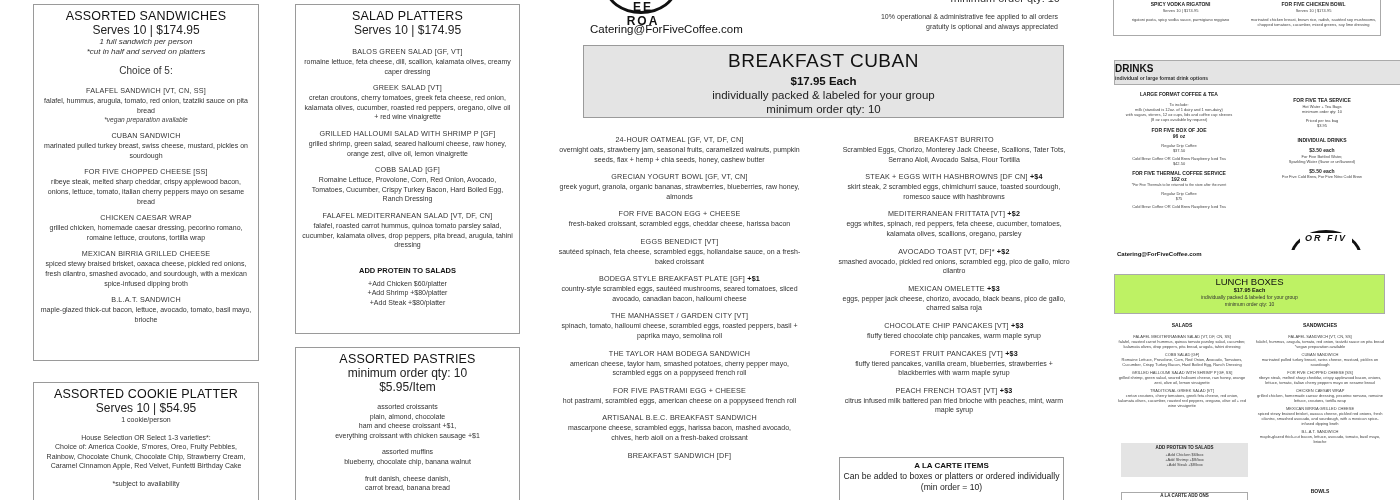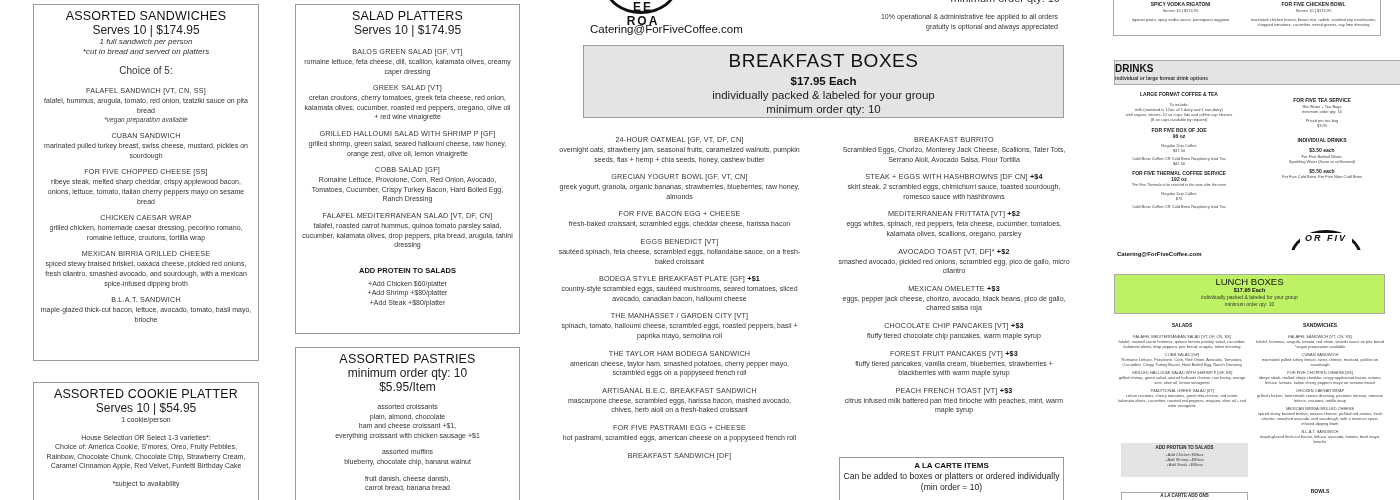--- a/index.html
+++ b/index.html
@@ -78,21 +78,21 @@
   #lunch-addons { left: 1121px; top: 492px; width: 127px; height: 12px; border: 1px solid #aaa; text-align: center; }
   #lunch-bowls { left: 1256px; top: 488px; width: 128px; text-align: center; }
 </style>
 </head>
 <body>
 
 <div id="sandwiches" class="panel">
   <div class="panel-title">ASSORTED SANDWICHES</div>
   <div class="panel-sub">Serves 10 | $174.95</div>
   <div class="panel-italic">1 full sandwich per person</div>
-  <div class="panel-italic">*cut in bread and served on platters</div>
+  <div class="panel-italic">*cut in half and served on platters</div>
   <div class="choice">Choice of 5:</div>
   <div class="item">
     <div class="item-name">FALAFEL SANDWICH [VT, CN, SS]</div>
     <div class="item-desc">falafel, hummus, arugula, tomato, red onion, tzatziki sauce on pita bread</div>
     <div class="item-note">*vegan preparation available</div>
   </div>
   <div class="item">
     <div class="item-name">CUBAN SANDWICH</div>
     <div class="item-desc">marinated pulled turkey breast, swiss cheese, mustard, pickles on sourdough</div>
   </div>
@@ -177,21 +177,21 @@
 <div id="logo" class="abs"></div>
 <div id="logo-text" class="abs">EE ROA</div>
 <div id="email-left" class="abs">Catering@ForFiveCoffee.com</div>
 <div id="min-top" class="abs">minimum order qty: 10</div>
 <div id="fee" class="abs">
   <div>10% operational &amp; administrative fee applied to all orders</div>
   <div>gratuity is optional and always appreciated</div>
 </div>
 
 <div id="bfast-header" class="abs">
-  <div class="h-title">BREAKFAST BOXES</div>
+  <div class="h-title">BREAKFAST CUBAN</div>
   <div class="h-price">$17.95 Each</div>
   <div class="h-line">individually packed &amp; labeled for your group</div>
   <div class="h-line">minimum order qty: 10</div>
 </div>
 
 <div id="bfast-col-a" class="abs">
   <div class="item">
       <div class="item-name">24-HOUR OATMEAL [GF, VT, DF, CN]</div>
       <div class="item-desc">overnight oats, strawberry jam, seasonal fruits, caramelized walnuts, pumpkin seeds, flax + hemp + chia seeds, honey, cashew butter</div>
     </div>
@@ -213,26 +213,26 @@
     </div>
   <div class="item">
       <div class="item-name">THE MANHASSET / GARDEN CITY [VT]</div>
       <div class="item-desc">spinach, tomato, halloumi cheese, scrambled eggs, roasted peppers, basil + paprika mayo, semolina roll</div>
     </div>
   <div class="item">
       <div class="item-name">THE TAYLOR HAM BODEGA SANDWICH</div>
       <div class="item-desc">american cheese, taylor ham, smashed potatoes, cherry pepper mayo, scrambled eggs on a poppyseed french roll</div>
     </div>
   <div class="item">
+      <div class="item-name">FOR FIVE PASTRAMI EGG + CHEESE</div>
+      <div class="item-desc">hot pastrami, scrambled eggs, american cheese on a poppyseed french roll</div>
+    </div>
+  <div class="item">
       <div class="item-name">ARTISANAL B.E.C. BREAKFAST SANDWICH</div>
       <div class="item-desc">mascarpone cheese, scrambled eggs, harissa bacon, mashed avocado, chives, herb aioli on a fresh-baked croissant</div>
-    </div>
-  <div class="item">
-      <div class="item-name">FOR FIVE PASTRAMI EGG + CHEESE</div>
-      <div class="item-desc">hot pastrami, scrambled eggs, american cheese on a poppyseed french roll</div>
     </div>
   <div class="item">
       <div class="item-name">BREAKFAST SANDWICH [DF]</div>
     </div>
 </div>
 
 <div id="bfast-col-b" class="abs">
   <div class="item">
       <div class="item-name">BREAKFAST BURRITO</div>
       <div class="item-desc">Scrambled Eggs, Chorizo, Monterey Jack Cheese, Scallions, Tater Tots, Serrano Aioli, Avocado Salsa, Flour Tortilla</div>

